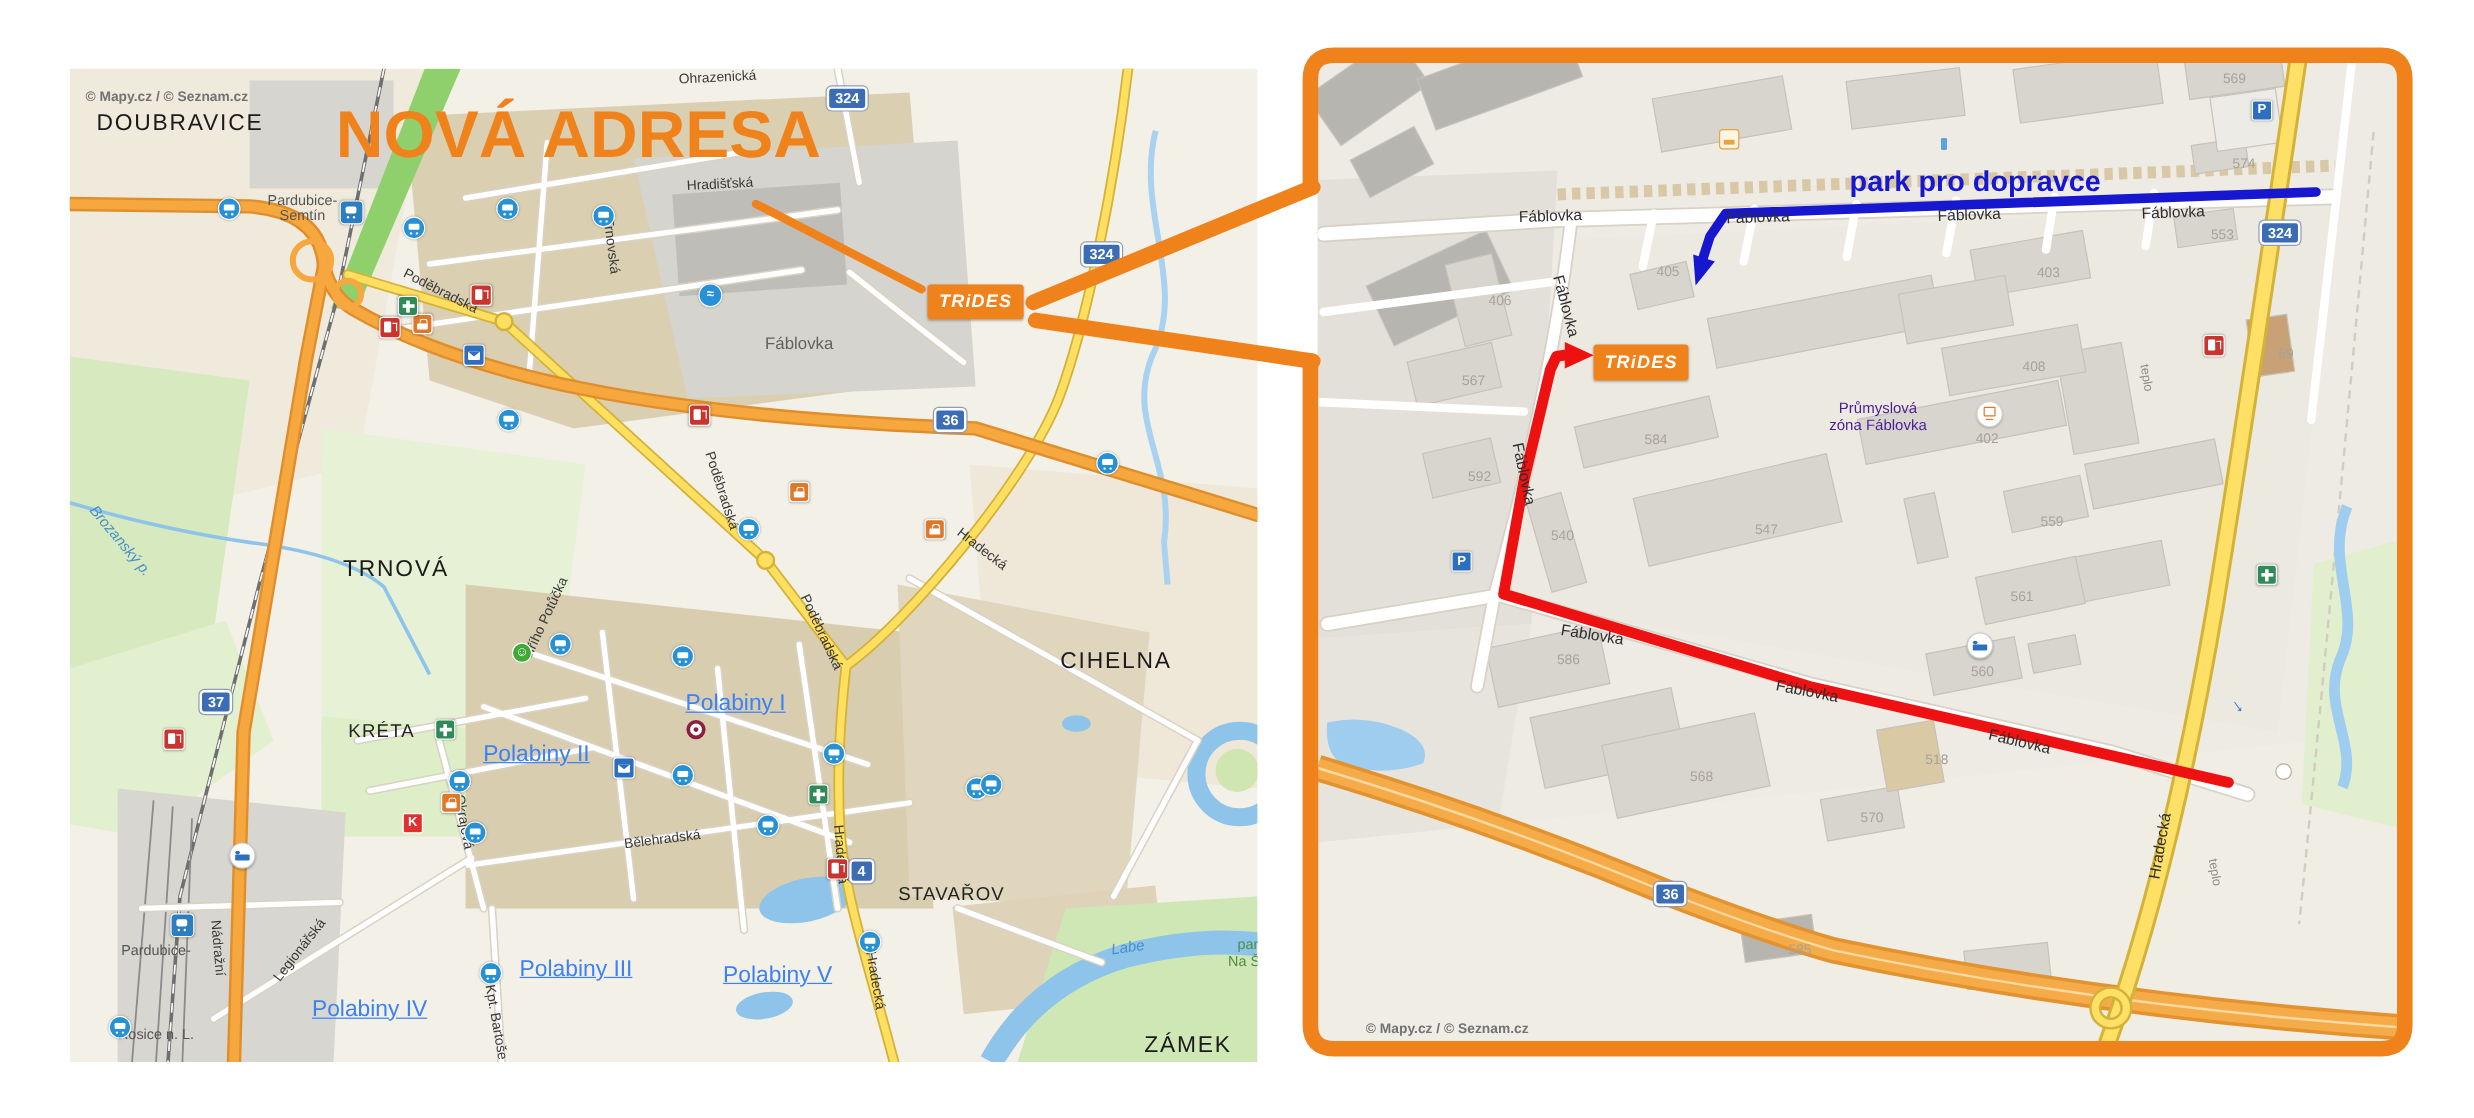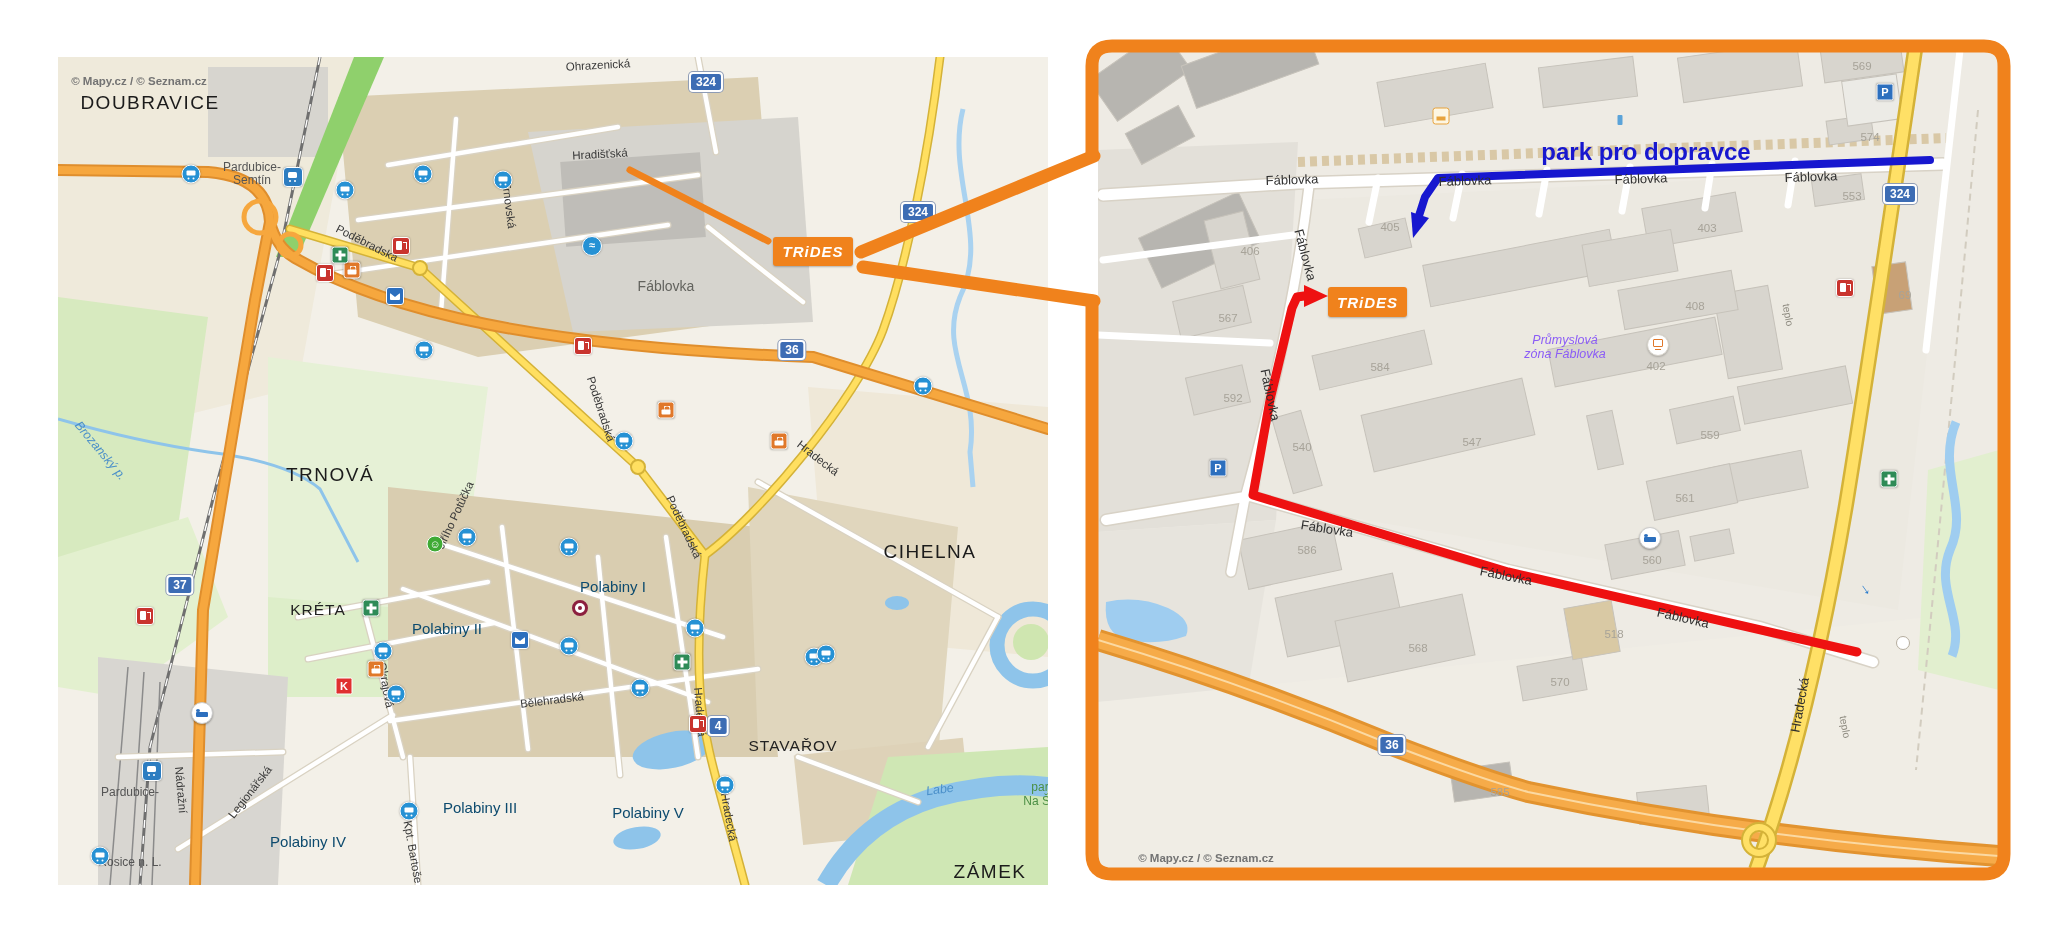--- a/index.html
+++ b/index.html
@@ -6,31 +6,31 @@
   body{font-family:"Liberation Sans",sans-serif;}
   .canvas{position:relative;width:2062px;height:932px;background:#ffffff;overflow:hidden;}
   .map{position:absolute;overflow:hidden;}
   .map svg.base{position:absolute;left:0;top:0;}
   .overview{left:58px;top:57px;width:990px;height:828px;}
   .detail{left:1098px;top:50px;width:901px;height:820px;border-radius:10px;background:#eeebe4;}
   .layer{position:absolute;left:0;top:0;width:100%;height:100%;}
   .lbl{position:absolute;transform:translate(-50%,-50%) rotate(var(--r,0deg));white-space:nowrap;line-height:1.05;}
   .d{font-size:19px;color:#1b1b1b;letter-spacing:1.5px;}
   .m{font-size:15.5px;color:#222;letter-spacing:1px;}
-  .s{font-size:15px;color:#0c4a6e;}
+  .s{font-size:19px;color:#3b82f6;text-decoration:underline;}
   .i{font-size:12px;color:#555;}
   .st{font-size:11.5px;color:#383838;}
   .stb{font-size:13px;color:#2e2e2e;}
   .sts{font-size:10.5px;color:#8e8b80;}
   .w{font-size:12.5px;color:#4a8fc9;font-style:italic;}
   .a{font-size:14px;color:#63635e;}
   .g{font-size:12px;color:#4c8f45;}
   .cpy{font-size:11.5px;color:#737373;font-weight:bold;}
   .n{font-size:11.5px;color:#a7a399;}
-  .z{font-size:12.5px;color:#8b5cf6;font-style:italic;}
+  .z{font-size:12.5px;color:#4c1d95;}
   .sign{background:#3c6cb4;color:#fff;font-size:12px;font-weight:bold;padding:0 5px;border:2px solid #fff;border-radius:4px;box-shadow:0 0 0 1px #8e9cb5;line-height:16px;}
   .title{position:absolute;left:424px;top:55px;transform:translate(-50%,-50%);font-size:55px;font-weight:bold;color:#f0821c;white-space:nowrap;}
   .rlb{position:absolute;transform:translate(-50%,-50%);font-weight:bold;white-space:nowrap;}
   .rlb.blue{left:548px;top:102px;color:#1717cf;font-size:24px;}
   .rlb.red{left:410px;top:450px;color:#ee0e0e;font-size:26px;}
   .trides{position:absolute;background:#f0821c;color:#fff;font-weight:bold;font-style:italic;display:flex;align-items:center;justify-content:center;border-radius:3px;font-size:15px;letter-spacing:1px;box-shadow:0 1px 2px rgba(0,0,0,.25);}
   .t-ov{left:715px;top:180px;width:80px;height:29px;}
   .t-dt{left:230px;top:237px;width:79px;height:30px;}
   .overlay{position:absolute;left:0;top:0;pointer-events:none;}
   
@@ -262,20 +262,21 @@
         <div class="ico ic-shop" style="left: 721px; top: 384px;"></div>
         <div class="ico ic-pharm" style="left: 282px; top: 198px;"></div>
         <div class="ico ic-pharm" style="left: 313px; top: 551px;"></div>
         <div class="ico ic-pharm" style="left: 624px; top: 605px;"></div>
         <div class="ico ic-swim" style="left: 534px; top: 189px;">≈</div>
         <div class="ico ic-target" style="left: 522px; top: 551px;"></div>
         <div class="ico ic-smile" style="left: 377px; top: 487px;">☺</div>
         <div class="ico ic-k" style="left: 286px; top: 629px;">K</div>
         <div class="ico ic-bed" style="left: 144px; top: 656px;"></div>
       </div>
+    <div class="title">NOVÁ ADRESA</div>
     <div class="trides t-ov">TRiDES</div>
   </div>
 
   <div class="map detail">
     <svg class="base" width="901" height="820" viewBox="0 0 901 820">
       <rect width="901" height="820" fill="#eeebe4"></rect>
       <g>
         <path d="M0 100 L200 92 L178 470 L0 482 Z" fill="#e3e0d9"></path>
         <path d="M0 482 L178 470 L150 640 L0 652 Z" fill="#e7e4dd"></path>
         <path d="M205 150 L850 118 L800 560 L160 452 Z" fill="#ece9e1"></path>

